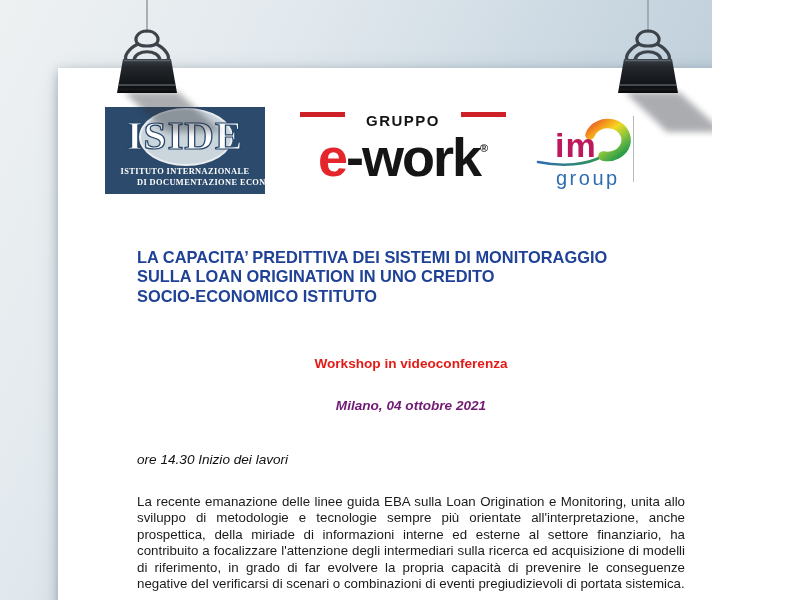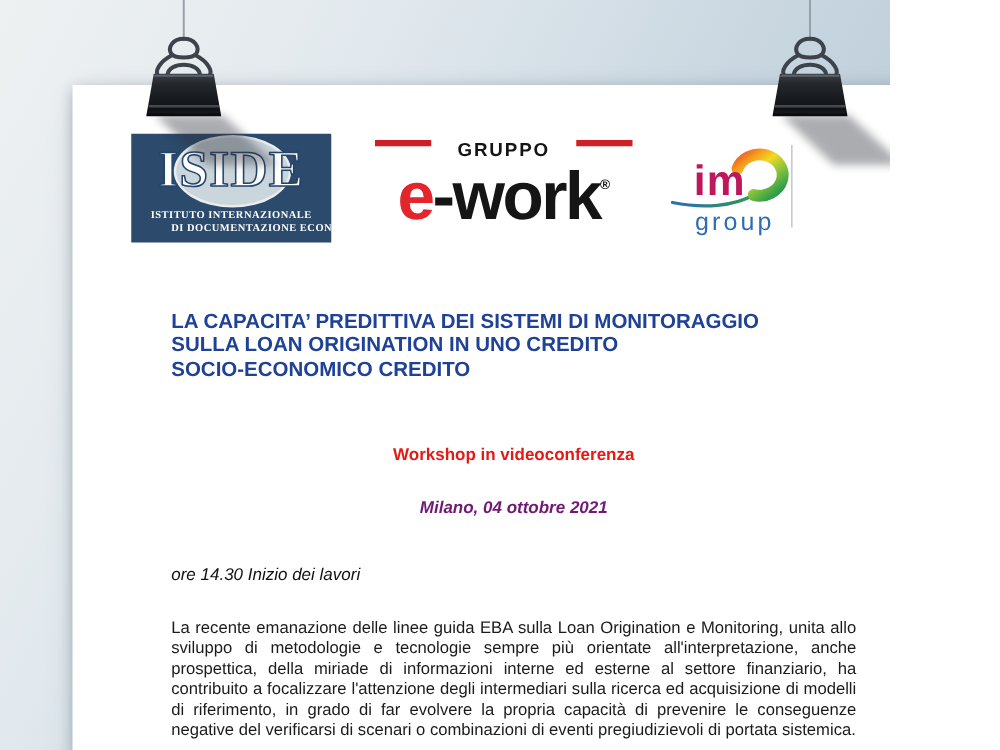--- a/index.html
+++ b/index.html
@@ -178,21 +178,21 @@
       </svg>
       <div class="im-text">im</div>
       <div class="group-text">group</div>
       <div class="im-divider"></div>
     </div>
 
     <div class="content">
       <div class="doc-title">
         <div>LA CAPACITA’ PREDITTIVA DEI SISTEMI DI MONITORAGGIO</div>
         <div>SULLA LOAN ORIGINATION IN UNO CREDITO</div>
-        <div>SOCIO-ECONOMICO CREDITO</div>
+        <div>SOCIO-ECONOMICO ISTITUTO</div>
       </div>
       <div class="doc-subtitle">Workshop in videoconferenza</div>
       <div class="doc-dateline">Milano, 04 ottobre 2021</div>
       <div class="doc-schedule">ore 14.30 Inizio dei lavori</div>
       <div class="doc-body">La recente emanazione delle linee guida EBA sulla Loan Origination e Monitoring, unita allo sviluppo di metodologie e tecnologie sempre più orientate all'interpretazione, anche prospettica, della miriade di informazioni interne ed esterne al settore finanziario, ha contribuito a focalizzare l'attenzione degli intermediari sulla ricerca ed acquisizione di modelli di riferimento, in grado di far evolvere la propria capacità di prevenire le conseguenze negative del verificarsi di scenari o combinazioni di eventi pregiudizievoli di portata sistemica.</div>
     </div>
 
   </div>
 </div>
 

